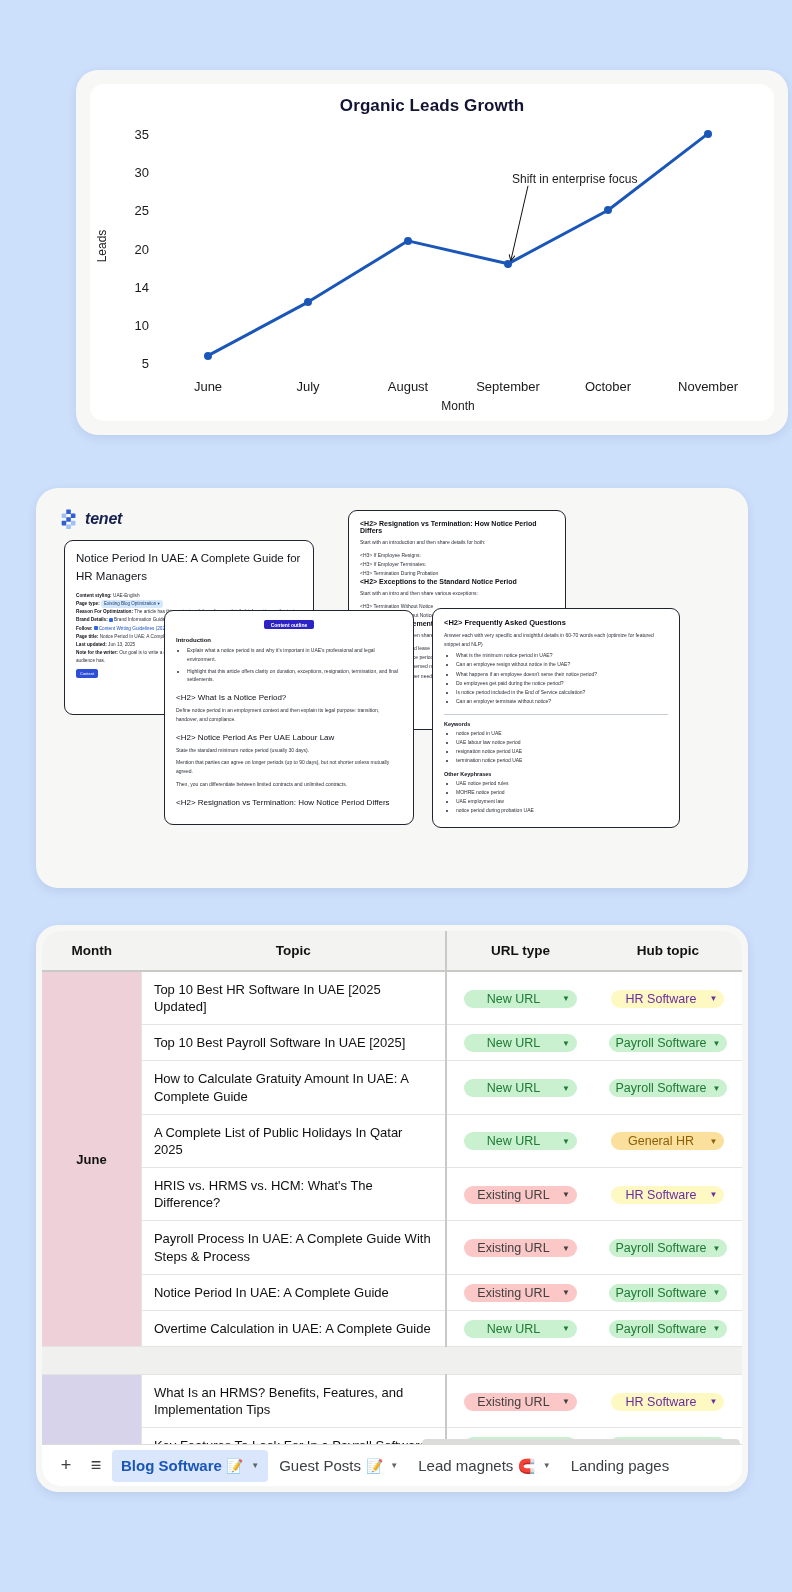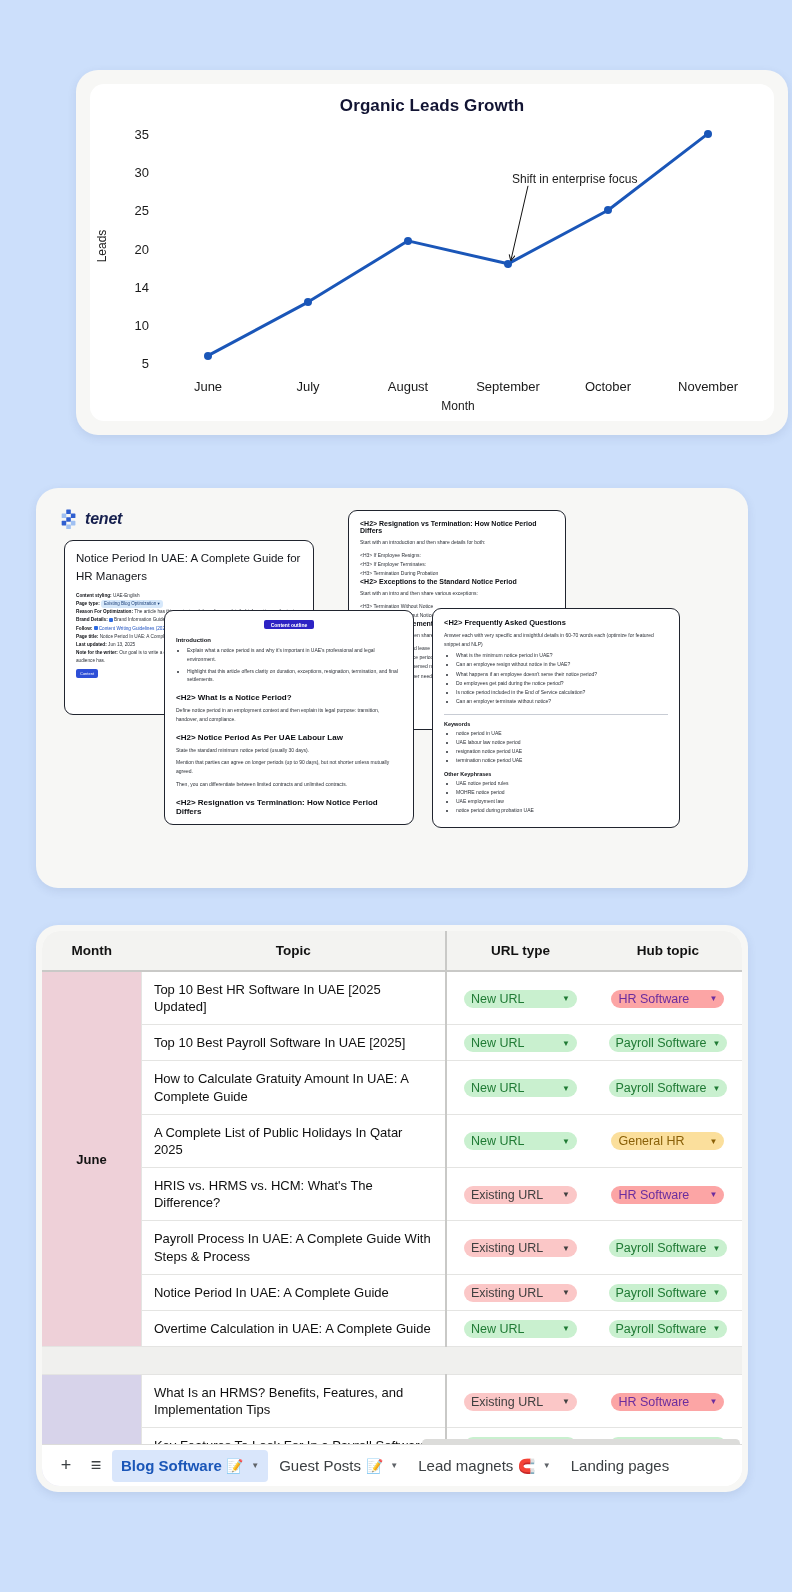--- a/index.html
+++ b/index.html
@@ -87,21 +87,21 @@
   .mini-btn { display:inline-block; background:#2d4fd7; color:#fff; font-size:4px; padding:1px 4px; border-radius:2px; }
 
   
   #sheet-outline { left: 128px; top: 122px; width: 250px; height: 215px; z-index: 3; }
   .badge-outline {
     display: block; margin: 0 auto 8px; width: fit-content;
     background: #2d23c4; color: #fff; font-size: 5px; font-weight: bold;
     padding: 1.5px 7px; border-radius: 2px;
   }
   .o-h3 { font-size: 6px; font-weight: bold; color: #0d0f14; margin: 5px 0 3px; }
-  .o-h2 { font-size: 8px; font-weight: bold; color: #0d0f14; margin: 9px 0 4px; }
+  .o-h2 { font-size: 8px; font-weight: normal; color: #0d0f14; margin: 9px 0 4px; }
   .o-p  { font-size: 5px; color: #2b2f36; line-height: 1.75; margin-bottom: 4px; }
   .o-ul { margin: 0 0 4px 11px; }
   .o-ul li { font-size: 5px; color: #2b2f36; line-height: 1.75; margin-bottom: 3px; }
 
   
   #sheet-struct { left: 312px; top: 22px; width: 218px; height: 220px; z-index: 2; }
   .s-h2 { font-size: 7px; font-weight: bold; color: #0d0f14; margin: 7px 0 4px; }
   .s-h2:first-child { margin-top: 0; }
   .s-p { font-size: 5px; color: #2b2f36; line-height: 1.7; margin-bottom: 4px; }
   .s-h3 { font-size: 5px; color: #2b2f36; line-height: 1.85; }
@@ -129,25 +129,25 @@
   th.c-hub   { width: 140px; }
   table.grid td { border-bottom: 1px solid #e4e4e2; vertical-align: middle; }
   td.month-cell { font-size: 13px; font-weight: bold; color: #121212; text-align: center; border-bottom: none; }
   td.topic-cell { font-size: 13px; color: #101010; padding: 9px 10px 9px 12px; line-height: 1.32; border-left: 1px solid #e4e4e2; border-right: 2.5px solid #c9c9c7;}
   td.tag-cell { text-align: center; padding: 6px 4px; }
   .tag {
     display: inline-flex; align-items: center; justify-content: space-between;
     min-width: 113px; padding: 2px 7px; border-radius: 11px;
     font-size: 12.5px; white-space: nowrap;
   }
-  .tag .cap { flex: 1; text-align: left; }
+  .tag .cap { flex: 1; text-align: center; }
   .tag .arw { font-size: 8px; margin-left: 6px; }
   .t-new      { background: #c9f0cf; color: #1f7a34; }
   .t-existing { background: #fbc7c7; color: #404040; }
-  .t-hr       { background: #fca5a5; color: #6b2d9e; }
+  .t-hr       { background: #fef9c3; color: #6b2d9e; }
   .t-payroll  { background: #c9f0cf; color: #1f7a34; }
   .t-general  { background: #fbdf9c; color: #8a6008; }
   .m-june  { background: #eed0d8; }
   .m-july  { background: #d7d3ea; }
   .spacer-row td { background: #f0f0ee; height: 28px; border-bottom: 1px solid #e4e4e2; }
   .spacer-row td.month-cell { background: #f0f0ee; }
 
   
   .hscroll { position: absolute; left: 386px; bottom: 44px; width: 318px; height: 9px; background: #dcdcda; border-radius: 5px; }
 

